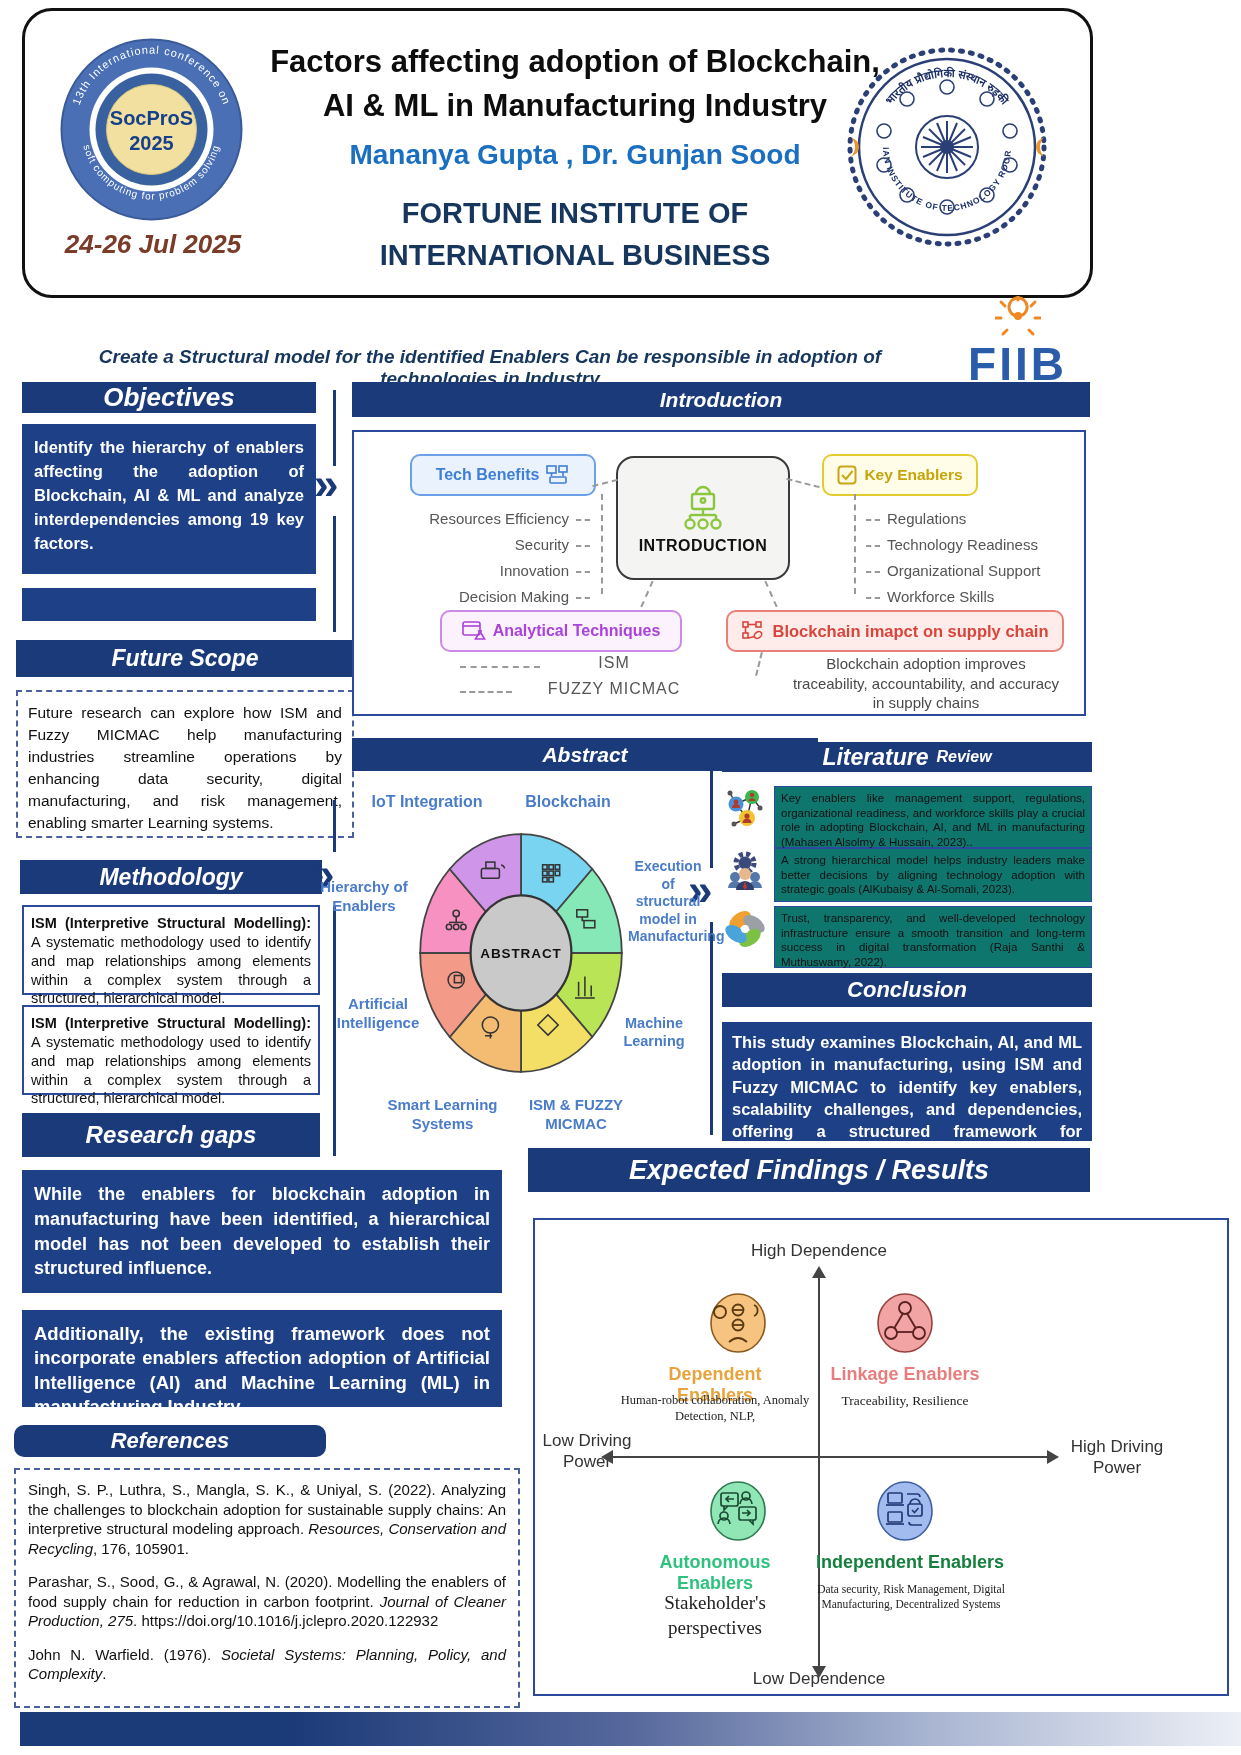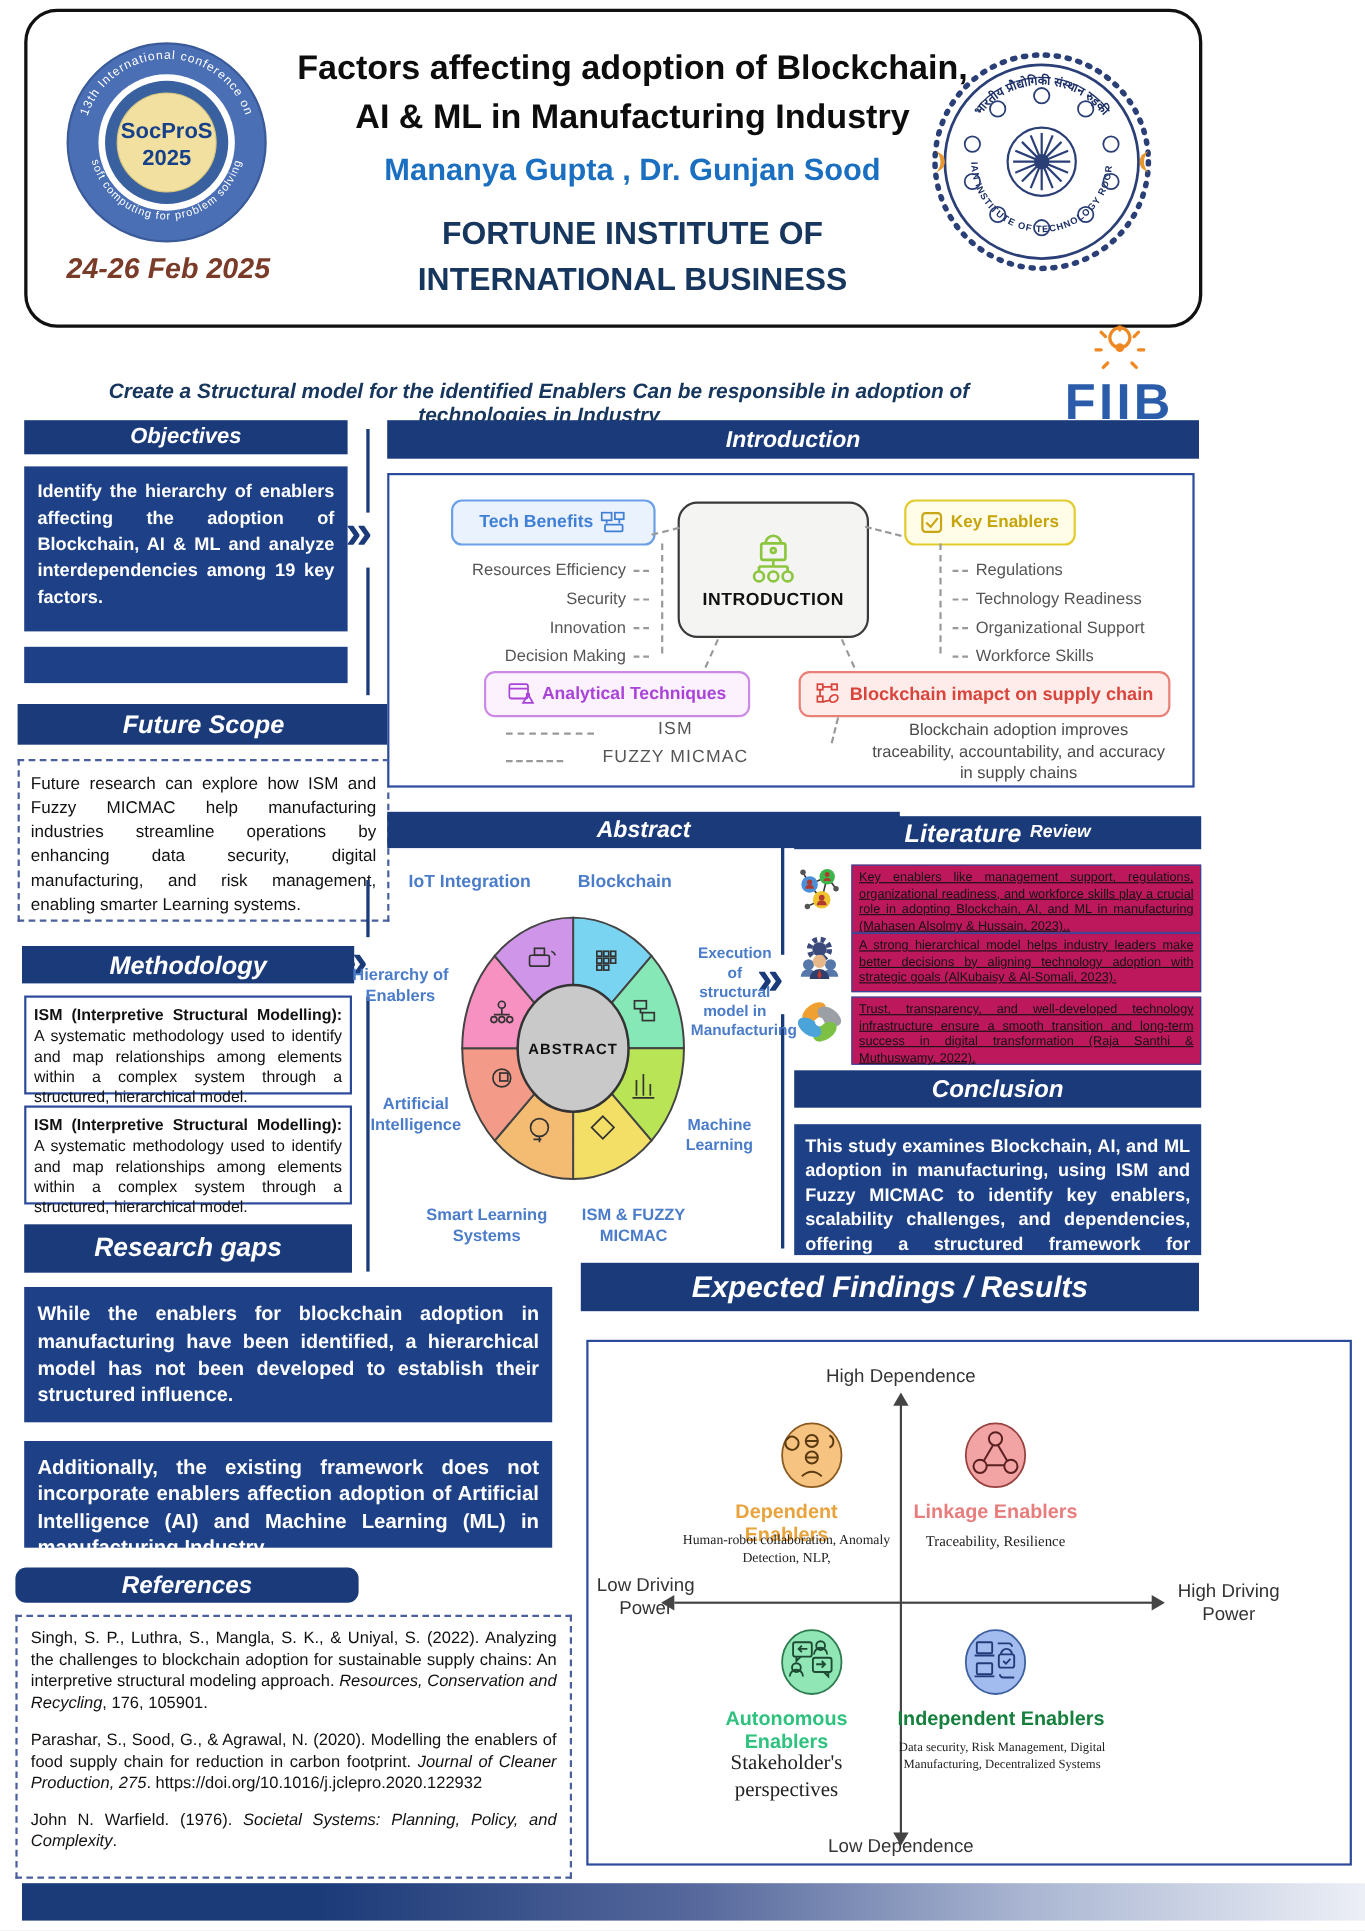--- a/index.html
+++ b/index.html
@@ -23,21 +23,21 @@
   .pill{border-radius:10px;display:flex;align-items:center;justify-content:center;gap:7px;font-weight:bold;}
   .blist div{height:26px;line-height:26px;color:#555;font-size:15px;white-space:nowrap;}
   .rlist div{text-align:right;padding-right:4px;}
   .rlist div::after{content:"";display:inline-block;width:14px;border-top:2px dashed #999;margin-left:7px;vertical-align:middle;}
   .llist div::before{content:"";display:inline-block;width:14px;border-top:2px dashed #999;margin-right:7px;vertical-align:middle;}
   .dash-h{border-top:2px dashed #999;}
   .dash-v{border-left:2px dashed #999;}
   .ctrnode{background:#f4f4f3;border:2.5px solid #3a3a3a;border-radius:18px;display:flex;flex-direction:column;align-items:center;justify-content:center;gap:4px;}
   .ctrnode .lbl{font-weight:bold;font-size:16px;color:#111;letter-spacing:.5px;}
   .wlabel{color:#4a7cc9;font-weight:bold;text-align:center;line-height:1.25;}
-  .litbox{background:#be185d;border:1.5px solid #2b4a9b;font-size:11.5px;line-height:1.28;color:#111;text-align:justify;padding:4px 6px;box-sizing:border-box;text-decoration:underline;}
+  .litbox{background:#0f766e;border:1.5px solid #2b4a9b;font-size:11.5px;line-height:1.28;color:#111;text-align:justify;padding:4px 6px;box-sizing:border-box;}
   .qlabel{font-weight:bold;font-size:18px;text-align:center;}
   .qdesc{font-family:"Liberation Serif",serif;color:#222;text-align:center;line-height:1.3;}
   .axlab{color:#333;font-size:17px;text-align:center;line-height:1.25;}
   .tri{width:0;height:0;}
   .tri-up{border-left:7px solid transparent;border-right:7px solid transparent;border-bottom:12px solid #444;}
   .tri-down{border-left:7px solid transparent;border-right:7px solid transparent;border-top:12px solid #444;}
   .tri-left{border-top:7px solid transparent;border-bottom:7px solid transparent;border-right:12px solid #444;}
   .tri-right{border-top:7px solid transparent;border-bottom:7px solid transparent;border-left:12px solid #444;}
   .refp{margin:0 0 14px 0;font-size:15px;line-height:1.3;text-align:justify;}
   .footerbar{background:linear-gradient(90deg,#1b3a78 0%,#1b3a78 22%,#56689c 50%,#aab6d2 75%,#eceff6 100%);}
@@ -56,21 +56,21 @@
         <path id="spBot" d="M 22.5,92.5 A 70,70 0 0 0 162.5,92.5" fill="none"></path>
       </defs>
       <text font-size="11" fill="#ffffff" letter-spacing="1"><textPath href="#spTop" startOffset="50%" text-anchor="middle">13th International conference on</textPath></text>
       <text font-size="10" fill="#ffffff" letter-spacing="1"><textPath href="#spBot" startOffset="50%" text-anchor="middle">soft computing for problem solving</textPath></text>
       <circle cx="92.5" cy="92.5" r="62" fill="#ffffff"></circle>
       <circle cx="92.5" cy="92.5" r="56" fill="#39619f"></circle>
       <circle cx="92.5" cy="92.5" r="45" fill="#f2e0a0" stroke="#d8c67e" stroke-width="1"></circle>
       <text x="92.5" y="88" text-anchor="middle" font-size="20" font-weight="bold" fill="#16408a">SocProS</text>
       <text x="92.5" y="113" text-anchor="middle" font-size="20" font-weight="bold" fill="#16408a">2025</text>
     </svg>
-    <div class="abs datebrown" style="left:18px;top:218px;width:220px;">24-26 Feb 2025</div>
+    <div class="abs datebrown" style="left:18px;top:218px;width:220px;">24-26 Jul 2025</div>
 
     <div class="abs ptitle" style="left:240px;top:30px;width:620px;">Factors affecting adoption of Blockchain,</div>
     <div class="abs ptitle" style="left:240px;top:74px;width:620px;">AI &amp; ML in Manufacturing Industry</div>
     <div class="abs authors" style="left:240px;top:128px;width:620px;">Mananya Gupta , Dr. Gunjan Sood</div>
     <div class="abs inst" style="left:240px;top:182px;width:620px;">FORTUNE INSTITUTE OF</div>
     <div class="abs inst" style="left:240px;top:224px;width:620px;">INTERNATIONAL BUSINESS</div>
 
     <svg class="abs" style="left:820px;top:14px;" width="205" height="245" viewBox="0 0 205 245">
       <circle cx="102" cy="122" r="97" fill="none" stroke="#2b3f77" stroke-width="5" stroke-dasharray="2 8" stroke-linecap="round"></circle>
       <circle cx="102" cy="122" r="88" fill="#ffffff" stroke="#2b3f77" stroke-width="2.5"></circle>
@@ -120,21 +120,21 @@
           <path d="M40,22 H45"></path>
           <path d="M12,34 l-4,4"></path>
           <path d="M34,34 l4,4"></path>
       </g>
       <circle cx="23" cy="20" r="4" fill="#ee8822"></circle>
     </svg>
     <div style="font-size:46px;font-weight:bold;color:#2a5caa;letter-spacing:3px;line-height:44px;">FIIB</div>
   </div>
   <div class="abs tagline" style="left:45px;top:346px;width:890px;">Create a Structural model for the identified Enablers Can be responsible in adoption of technologies in Industry</div>
 
-  <div class="abs hdr" style="left:22px;top:382px;width:294px;height:31px;font-size:20px;">Objectives</div>
+  <div class="abs hdr" style="left:22px;top:382px;width:294px;height:31px;font-size:26px;">Objectives</div>
   <div class="abs navybox" style="left:22px;top:424px;width:270px;height:126px;padding:12px;font-size:16.5px;line-height:1.45;">Identify the hierarchy of enablers affecting the adoption of Blockchain, AI &amp; ML and analyze interdependencies among 19 key factors.</div>
   <div class="abs" style="left:22px;top:588px;width:294px;height:33px;background:#1e4086;"></div>
 
   <div class="abs hdr" style="left:16px;top:640px;width:338px;height:37px;font-size:23px;">Future Scope</div>
   <div class="abs dashedbox" style="left:16px;top:690px;width:314px;height:124px;padding:10px;font-size:15.5px;line-height:1.42;">Future research can explore how ISM and Fuzzy MICMAC help manufacturing industries streamline operations by enhancing data security, digital manufacturing, and risk management, enabling smarter Learning systems.</div>
 
   <div class="abs hdr" style="left:20px;top:860px;width:302px;height:34px;font-size:23px;">Methodology</div>
   <div class="abs whitebox" style="left:22px;top:905px;width:280px;height:72px;padding:7px;font-size:14.5px;line-height:1.3;">
     <b>ISM (Interpretive Structural Modelling):</b><span> A systematic methodology used to identify and map relationships among elements within a complex system through a structured, hierarchical model.</span>
   </div>

